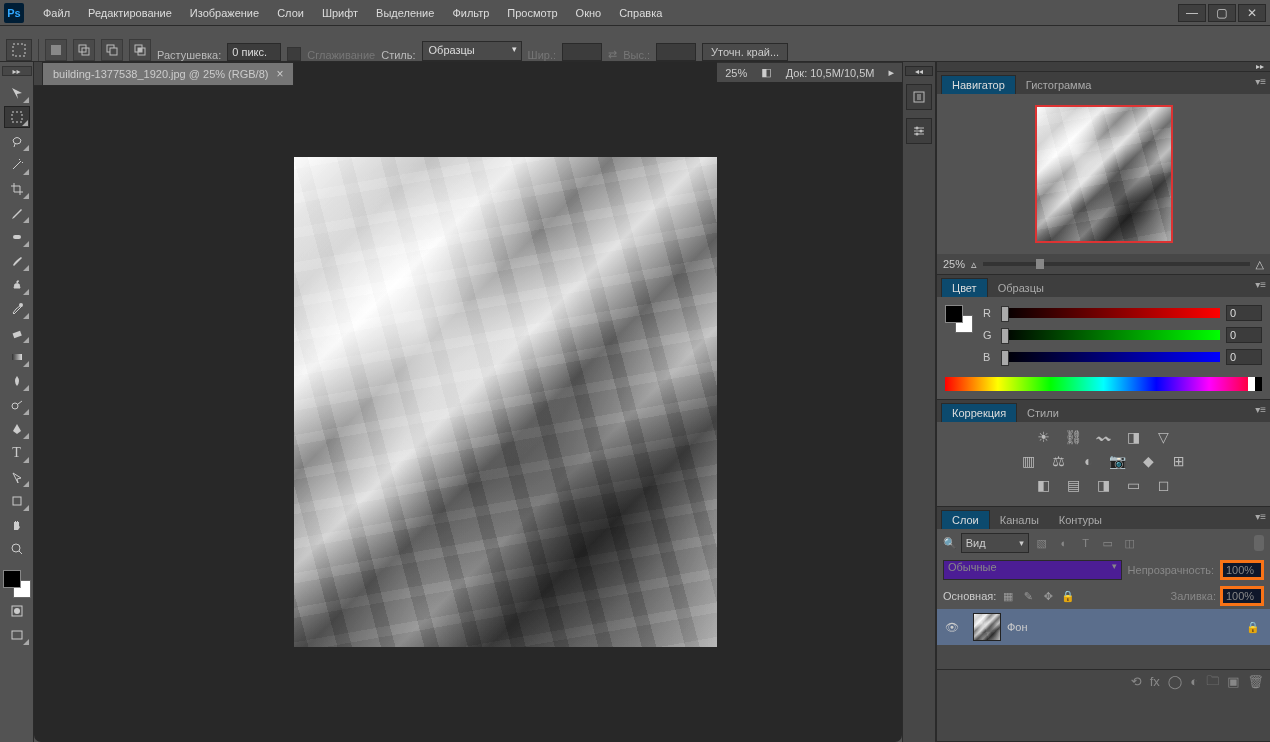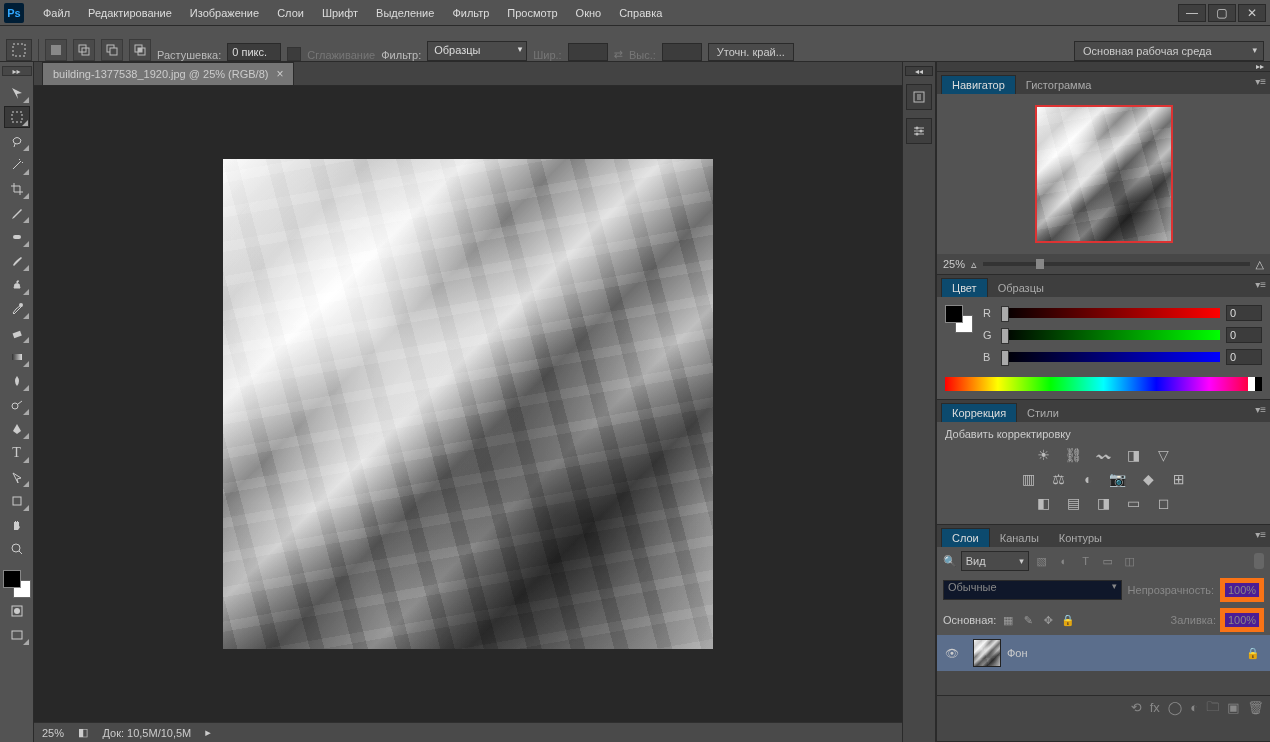--- a/index.html
+++ b/index.html
@@ -22,21 +22,21 @@
 .workspace-select::after { content: "▾"; position: absolute; right: 6px; font-size: 9px; }
 .main-area { flex: 1; display: flex; min-height: 0; }
 .toolbox { width: 34px; background: #535353; border-right: 1px solid #2a2a2a; display: flex; flex-direction: column; padding-top: 4px; gap: 2px; align-items: center; }
 .toolbox-toggle { height: 10px; width: 30px; background: #474747; border: 1px solid #333; font-size: 8px; display: flex; justify-content: center; align-items: center; cursor: pointer; margin-bottom: 4px; }
 .tool { width: 26px; height: 22px; display: flex; align-items: center; justify-content: center; cursor: pointer; position: relative; }
 .tool.active { background: #3a3a3a; border: 1px solid #222; }
 .tool-corner::after { content: ""; position: absolute; bottom: 1px; right: 1px; border: 3px solid transparent; border-bottom-color: #aaa; border-right-color: #aaa; }
 .color-swatches { margin-top: 8px; position: relative; width: 28px; height: 28px; }
 .swatch-fg { position: absolute; width: 18px; height: 18px; background: #000; border: 1px solid #888; top: 0; left: 0; z-index: 2; }
 .swatch-bg { position: absolute; width: 18px; height: 18px; background: #fff; border: 1px solid #666; bottom: 0; right: 0; }
-.center-area { flex: 1; display: flex; flex-direction: column; min-width: 0; background: #282828; border-radius: 7px; }
+.center-area { flex: 1; display: flex; flex-direction: row; min-width: 0; background: #282828; border-radius: 7px; }
 .doc-tab-bar { height: 24px; background: #434343; display: flex; align-items: flex-end; border-bottom: 1px solid #2a2a2a; padding-left: 8px; }
 .doc-tab { background: #757575; padding: 4px 10px; font-size: 11px; color: #eee; display: flex; align-items: center; gap: 8px; border: 1px solid #2a2a2a; border-bottom: none; }
 .doc-tab-close { font-size: 12px; cursor: pointer; }
 .canvas-wrap { flex: 1; display: flex; align-items: center; justify-content: center; background: #282828; overflow: hidden; position: relative; }
 .canvas-img { width: 490px; height: 490px; background: #999; position: relative; overflow: hidden; }
 .bw-building { width: 100%; height: 100%; background: linear-gradient(135deg, #e8e8e8 0%, #bfbfbf 15%, #dcdcdc 25%, #8a8a8a 35%, #d0d0d0 45%, #717171 55%, #b5b5b5 65%, #5c5c5c 75%, #9f9f9f 85%, #e0e0e0 100%); filter: grayscale(1) contrast(1.2); position: relative; }
 .bw-building::before { content:""; position:absolute; inset:0; background: radial-gradient(circle at 30% 35%, rgba(255,255,255,.55), transparent 38%), radial-gradient(circle at 68% 72%, rgba(0,0,0,.45), transparent 42%), linear-gradient(0deg, rgba(0,0,0,.25), transparent 30%); }
 .bw-building::after { content:""; position:absolute; inset:0; background: repeating-linear-gradient(75deg, rgba(0,0,0,.12) 0 14px, transparent 14px 42px), repeating-linear-gradient(-10deg, rgba(255,255,255,.08) 0 10px, transparent 10px 34px); mix-blend-mode: overlay; }
 .statusbar { height: 20px; background: #4a4a4a; border-top: 1px solid #2f2f2f; display: flex; align-items: center; padding: 0 8px; gap: 14px; font-size: 11px; color: #ccc; }
 .collapsed-dock { width: 34px; background: #474747; border-left: 1px solid #2a2a2a; border-right: 1px solid #2a2a2a; display: flex; flex-direction: column; align-items: center; padding-top: 4px; gap: 8px; }
@@ -73,24 +73,24 @@
 .adjust-body { padding: 6px 8px; }
 .adjust-label { font-size: 11px; margin-bottom: 6px; }
 .adjust-row { display: flex; justify-content: center; gap: 10px; margin-bottom: 6px; }
 .adjust-icon { width: 20px; height: 18px; display: flex; align-items: center; justify-content: center; cursor: pointer; color: #bbb; font-size: 14px; }
 .layers-body { padding: 0; background: #535353; }
 .layer-controls { padding: 4px 6px; display: flex; align-items: center; gap: 4px; }
 .layer-kind { width: 68px; height: 20px; background:#4a4a4a; border:1px solid #2a2a2a; font-size:11px; padding: 0 4px; display:flex; align-items:center; position:relative; }
 .layer-kind::after { content:"▾"; position:absolute; right:4px; font-size:9px; }
 .filter-icon { width:18px; height:18px; display:flex; align-items:center; justify-content:center; color:#888; cursor:pointer; }
 .layer-row2 { padding: 3px 6px; display: flex; align-items: center; gap: 6px; }
-.blend-select { flex:1; height:20px; background:#0f172a; border:1px solid #2a2a2a; padding:0 4px; font-size:11px; position:relative; color:#888; }
+.blend-select { flex:1; height:20px; background:#4c1d95; border:1px solid #2a2a2a; padding:0 4px; font-size:11px; position:relative; color:#888; }
 .blend-select::after { content:"▾"; position:absolute; right:4px; font-size:9px; }
 .opacity-label { font-size: 11px; color:#888; }
-.opacity-input { width:44px; background:#4c1d95; border:5px solid #f97316; padding:1px 3px; font-size:11px; color:#888; }
+.opacity-input { width:44px; background:#0f172a; border:3px solid #f97316; padding:1px 3px; font-size:11px; color:#888; }
 .lock-row { padding: 3px 6px; display: flex; align-items: center; gap: 4px; font-size: 11px; }
 .lock-icon { width:16px; height:16px; display:flex; align-items:center; justify-content:center; color:#999; cursor:pointer; }
 .layers-list { background: #494949; min-height: 60px; }
 .layer-item { display: flex; align-items: center; background: #5b6e8c; height: 36px; }
 .layer-eye { width: 30px; display:flex; justify-content:center; color:#ccc; }
 .layer-thumb { width: 28px; height: 28px; background: #aaa; border:1px solid #222; margin: 0 6px; overflow:hidden; }
 .layer-name { flex: 1; font-size: 11px; }
 .layer-lock { width: 24px; color: #ddd; }
 .layers-footer { height: 24px; background: #474747; border-top: 1px solid #2a2a2a; display: flex; align-items: center; justify-content: flex-end; gap: 8px; padding: 0 6px; }
 .layers-footer span { color: #888; font-size: 13px; cursor: pointer; }
@@ -147,29 +147,28 @@
       <svg width="12" height="12">
         <rect x="1" y="1" width="7" height="7" fill="none" stroke="#bbb"></rect>
         <rect x="4" y="4" width="7" height="7" fill="none" stroke="#bbb"></rect>
         <rect x="4" y="4" width="4" height="4" fill="#bbb"></rect>
       </svg>
     </div>
   <span class="opt-label">Растушевка:</span>
   <input class="opt-input" value="0 пикс." style="">
   <div style="width:14px;height:14px;border:1px solid #333;background:#3c3c3c;"></div>
   <span class="opt-label disabled">Сглаживание</span>
-  <span class="opt-label">Фильтр:</span>
+  <span class="opt-label">Стиль:</span>
   <div class="opt-select">Образцы</div>
   <span class="opt-label disabled">Шир.:</span>
   <input class="opt-input disabled" style="width: 40px;">
   <span class="disabled">⇄</span>
   <span class="opt-label disabled">Выс.:</span>
   <input class="opt-input disabled" style="width: 40px;">
   <div class="opt-btn">Уточн. край...</div>
-  <div class="workspace-select">Основная рабочая среда</div>
 </div>
 
 <div class="main-area">
 
   <div class="toolbox">
     <div class="toolbox-toggle">▸▸</div>
     <div class="tool tool-corner">
         <svg width="14" height="14">
           <path d="M2 2 L12 7 L7 8 L8 13 Z" fill="#ccc"></path>
         </svg>
@@ -385,21 +384,20 @@
       </div>
     </div>
 
     <div class="panel-group">
       <div class="panel-tabs">
         <div class="panel-tab active">Коррекция</div>
         <div class="panel-tab">Стили</div>
         <div class="panel-menu">▾≡</div>
       </div>
       <div class="panel-body adjust-body">
-        <div class="adjust-label">Добавить корректировку</div>
         <div class="adjust-row">
           <span class="adjust-icon">☀</span>
           <span class="adjust-icon">⛓</span>
           <span class="adjust-icon">〰</span>
           <span class="adjust-icon">◨</span>
           <span class="adjust-icon">▽</span>
         </div>
         <div class="adjust-row">
           <span class="adjust-icon">▥</span>
           <span class="adjust-icon">⚖</span>

